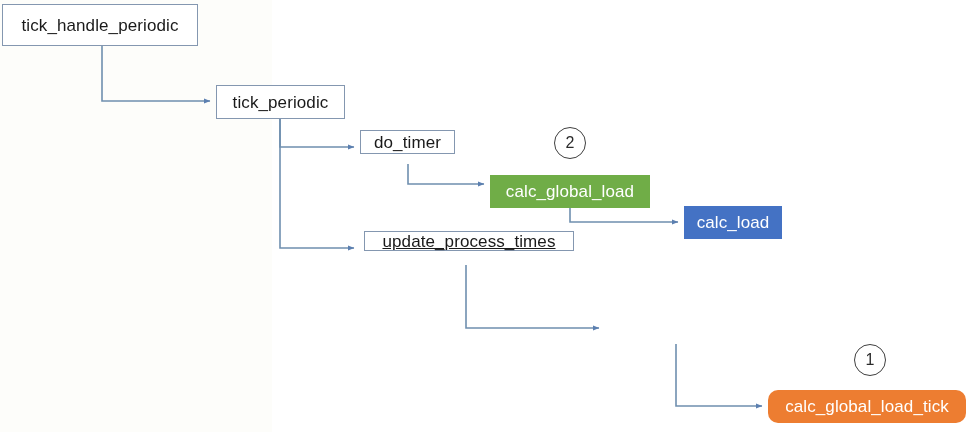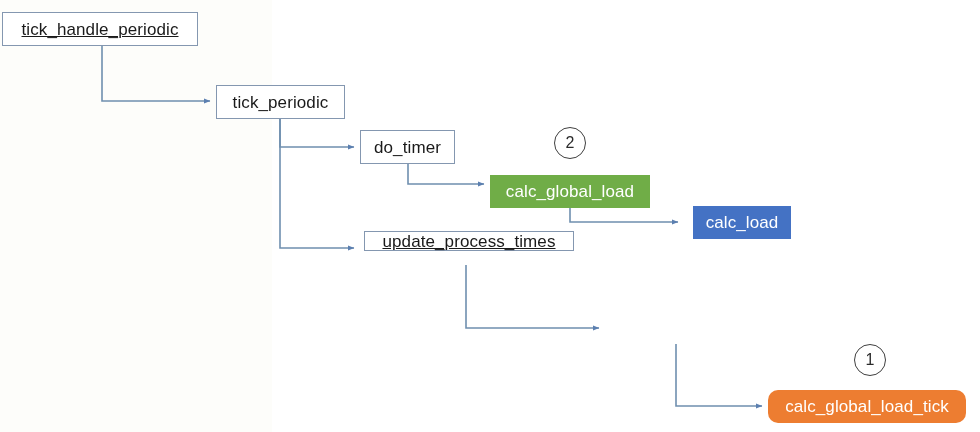--- a/index.html
+++ b/index.html
@@ -87,37 +87,37 @@
       <path d="M102,38 L102,101 L210,101"></path>
       <path d="M280,119 L280,147 L354,147"></path>
       <path d="M280,119 L280,248 L354,248"></path>
       <path d="M408,164 L408,184 L484,184"></path>
       <path d="M570,200 L570,222 L678,222"></path>
       <path d="M466,265 L466,328 L599,328"></path>
       <path d="M676,344 L676,406 L762,406"></path>
     </g>
   </svg>
 
-  <div class="node plain" style="left:2px; top:12px; width:196px; height:34px;text-decoration:underline;">
+  <div class="node plain" style="left:2px; top:4px; width:196px; height:42px;">
     <span>tick_handle_periodic</span>
   </div>
 
   <div class="node plain" style="left:216px; top:85px; width:129px; height:34px;">
     <span>tick_periodic</span>
   </div>
 
-  <div class="node plain" style="left:360px; top:130px; width:95px; height:34px;">
+  <div class="node plain" style="left:360px; top:130px; width:95px; height:24px;">
     <span>do_timer</span>
   </div>
 
   <div class="node filled" style="left:490px; top:175px; width:160px; height:33px; background:#70ad47;">
     <span>calc_global_load</span>
   </div>
 
-  <div class="node filled" style="left:684px; top:206px; width:98px; height:33px; background:#4472c4;margin-left:9px;">
+  <div class="node filled" style="left:684px; top:206px; width:98px; height:33px; background:#4472c4;">
     <span>calc_load</span>
   </div>
 
   <div class="node plain" style="left:364px; top:231px; width:210px; height:20px;text-decoration:underline;">
     <span>update_process_times</span>
   </div>
 
 
   <div class="node filled" style="left:768px; top:390px; width:198px; height:33px; background:#ed7d31;border-radius:10px;">
     <span>calc_global_load_tick</span>

